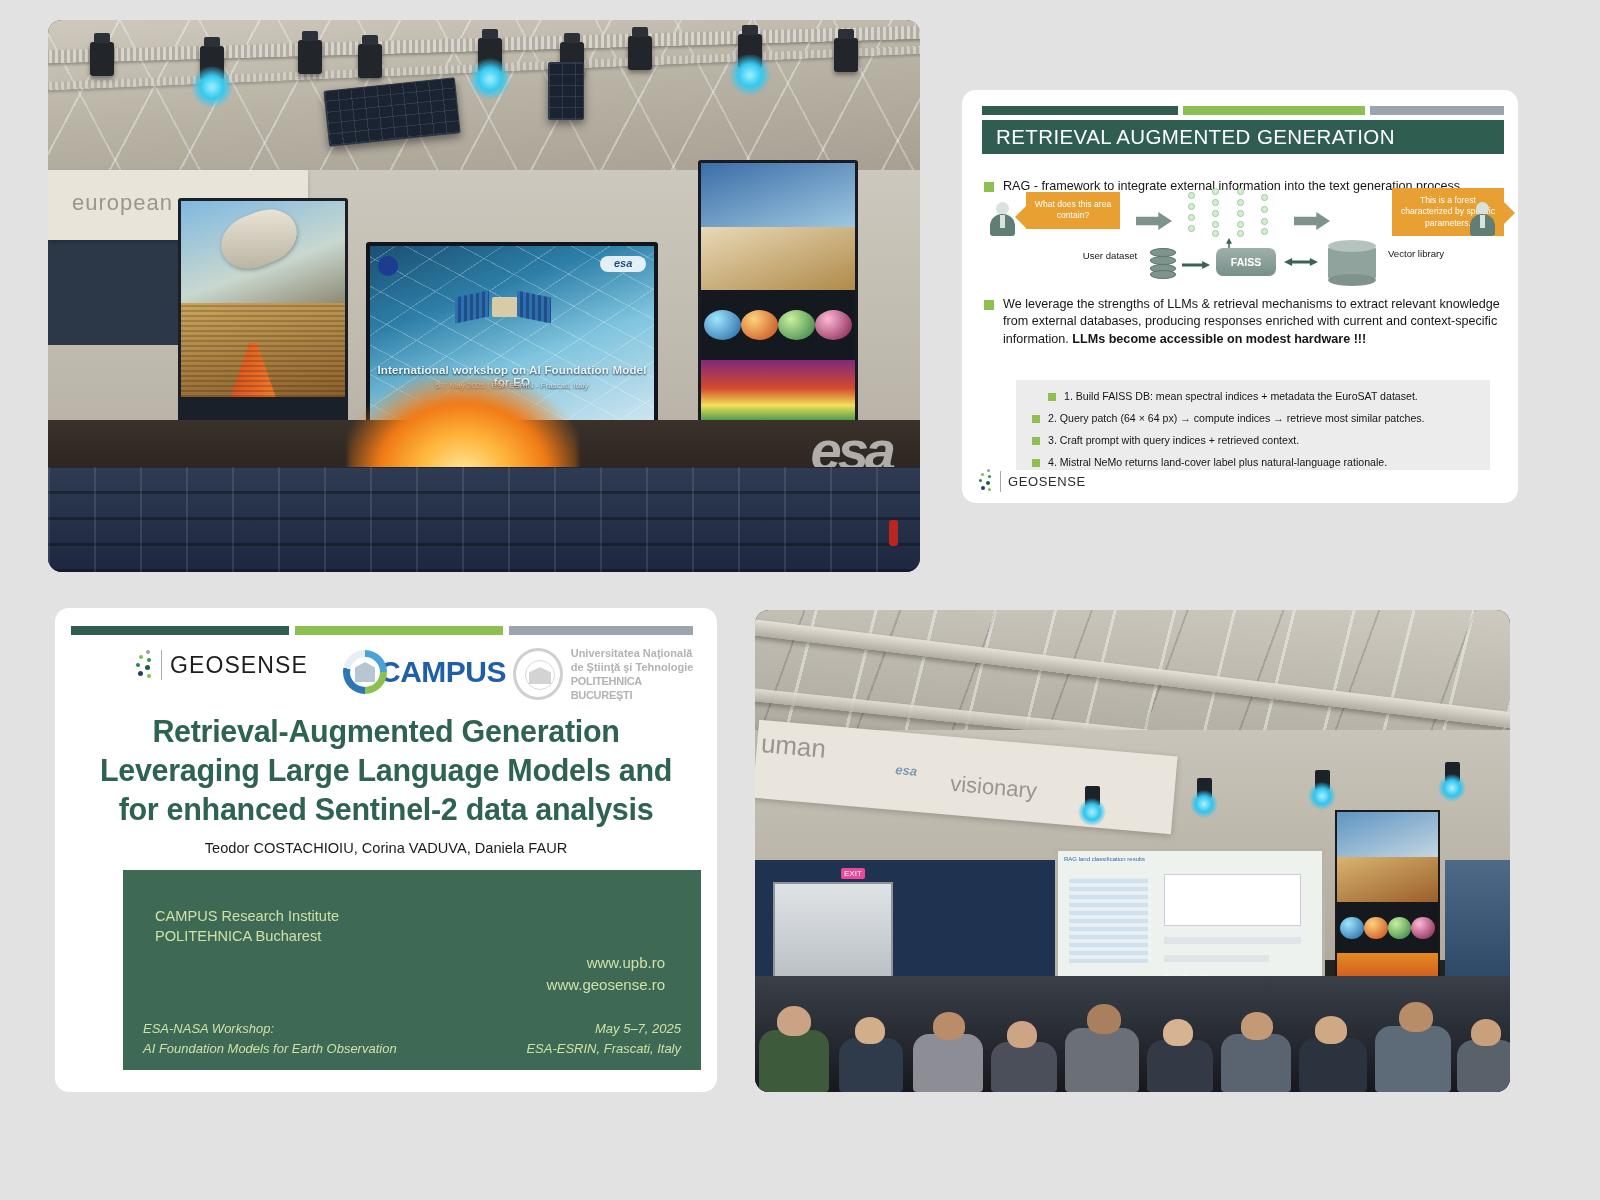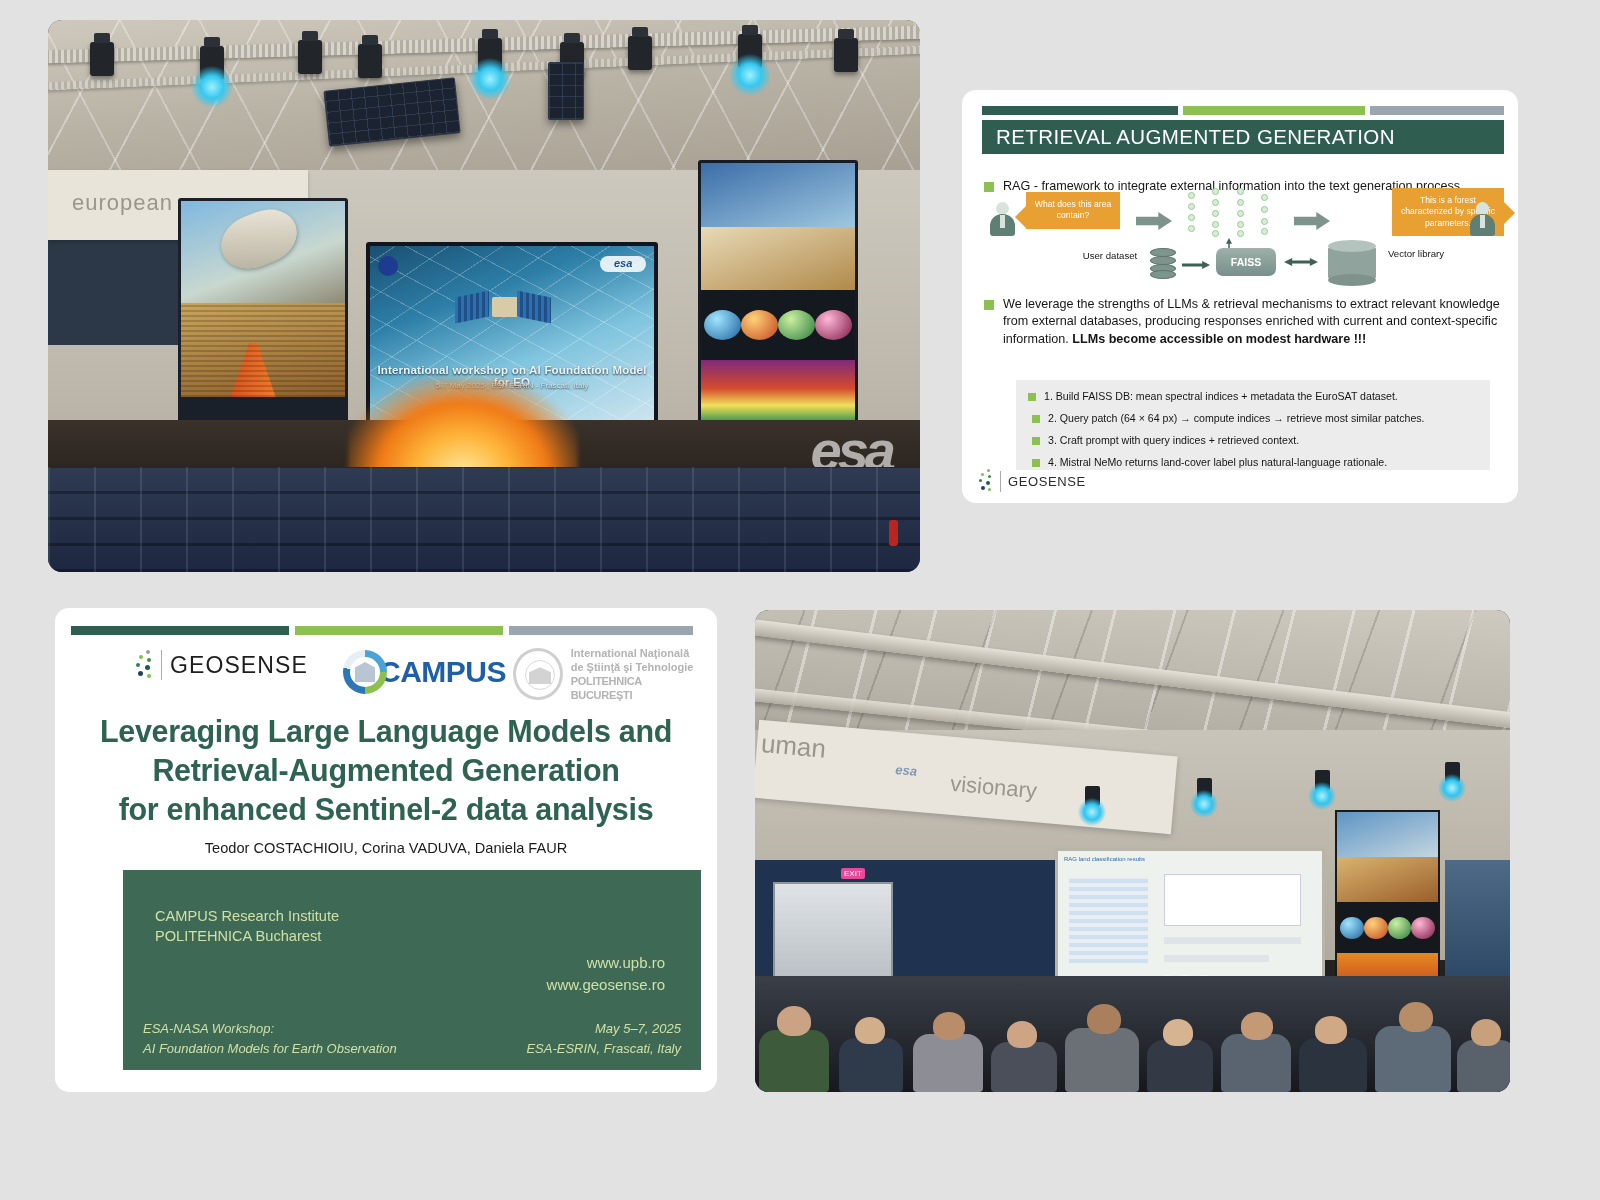--- a/index.html
+++ b/index.html
@@ -434,21 +434,21 @@
     </div>
 
     <div class="bullet" style="left:22px;top:206px;right:14px;">
       <span class="bsq"></span>
       <span class="btxt">
         <span>We leverage the strengths of LLMs &amp; retrieval mechanisms to extract relevant knowledge from external databases, producing responses enriched with current and context-specific information. </span><b>LLMs become accessible on modest hardware !!!</b>
       </span>
     </div>
 
     <div class="steps">
-      <div class="step" style="left:12px;top:10px;">
+      <div class="step" style="left:32px;top:10px;">
         <span class="bsq sm"></span>
         <span>1. Build FAISS DB: mean spectral indices + metadata the EuroSAT dataset.</span>
       </div>
       <div class="step" style="left:16px;top:32px;">
         <span class="bsq sm"></span>
         <span>2. Query patch (64 × 64 px) → compute indices → retrieve most similar patches.</span>
       </div>
       <div class="step" style="left:16px;top:54px;">
         <span class="bsq sm"></span>
         <span>3. Craft prompt with query indices + retrieved context.</span>
@@ -502,30 +502,30 @@
           <i class="campus-bldg"></i>
         </span>
         <span class="campus-word">CAMPUS</span>
       </div>
 
       <div class="logo-upb">
         <span class="upb-seal">
           <i class="bld"></i>
         </span>
         <span class="upb-txt">
-          <span style="display:block">International Naţională</span>
+          <span style="display:block">Universitatea Naţională</span>
           <span style="display:block">de Ştiinţă şi Tehnologie</span>
           <span style="display:block" class="l3">POLITEHNICA BUCUREŞTI</span>
         </span>
       </div>
     </div>
 
     <div class="maintitle">
+      <span style="display:block">Retrieval-Augmented Generation</span>
       <span style="display:block">Leveraging Large Language Models and</span>
-      <span style="display:block">Retrieval-Augmented Generation</span>
       <span style="display:block">for enhanced Sentinel-2 data analysis</span>
     </div>
 
     <div class="authors">Teodor COSTACHIOIU, Corina VADUVA, Daniela FAUR</div>
 
     <div class="greenbox">
       <div class="gb-l2">CAMPUS Research Institute</div>
       <div class="gb-l3">POLITEHNICA Bucharest</div>
       <div class="gb-url1">www.upb.ro</div>
       <div class="gb-url2">www.geosense.ro</div>

